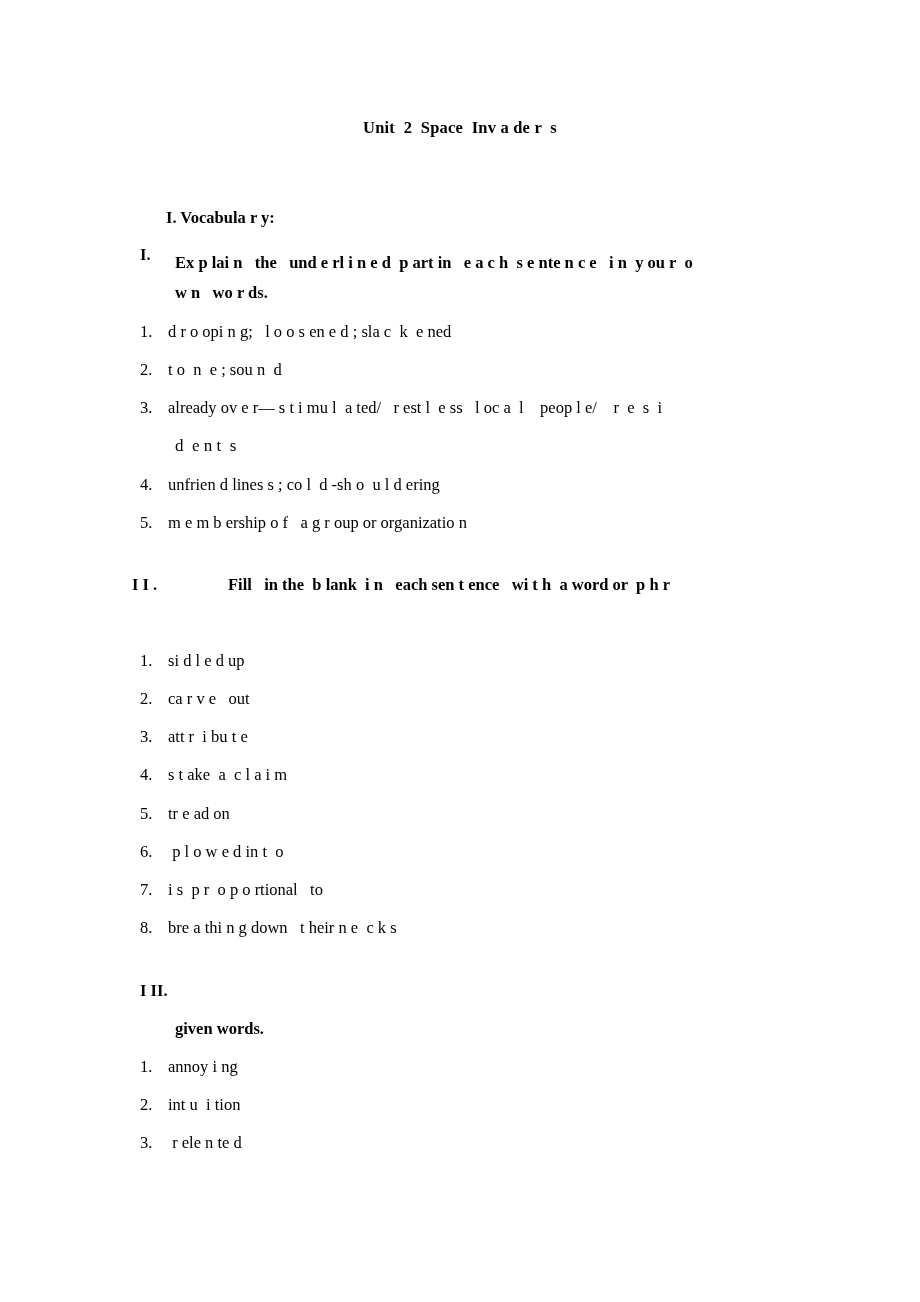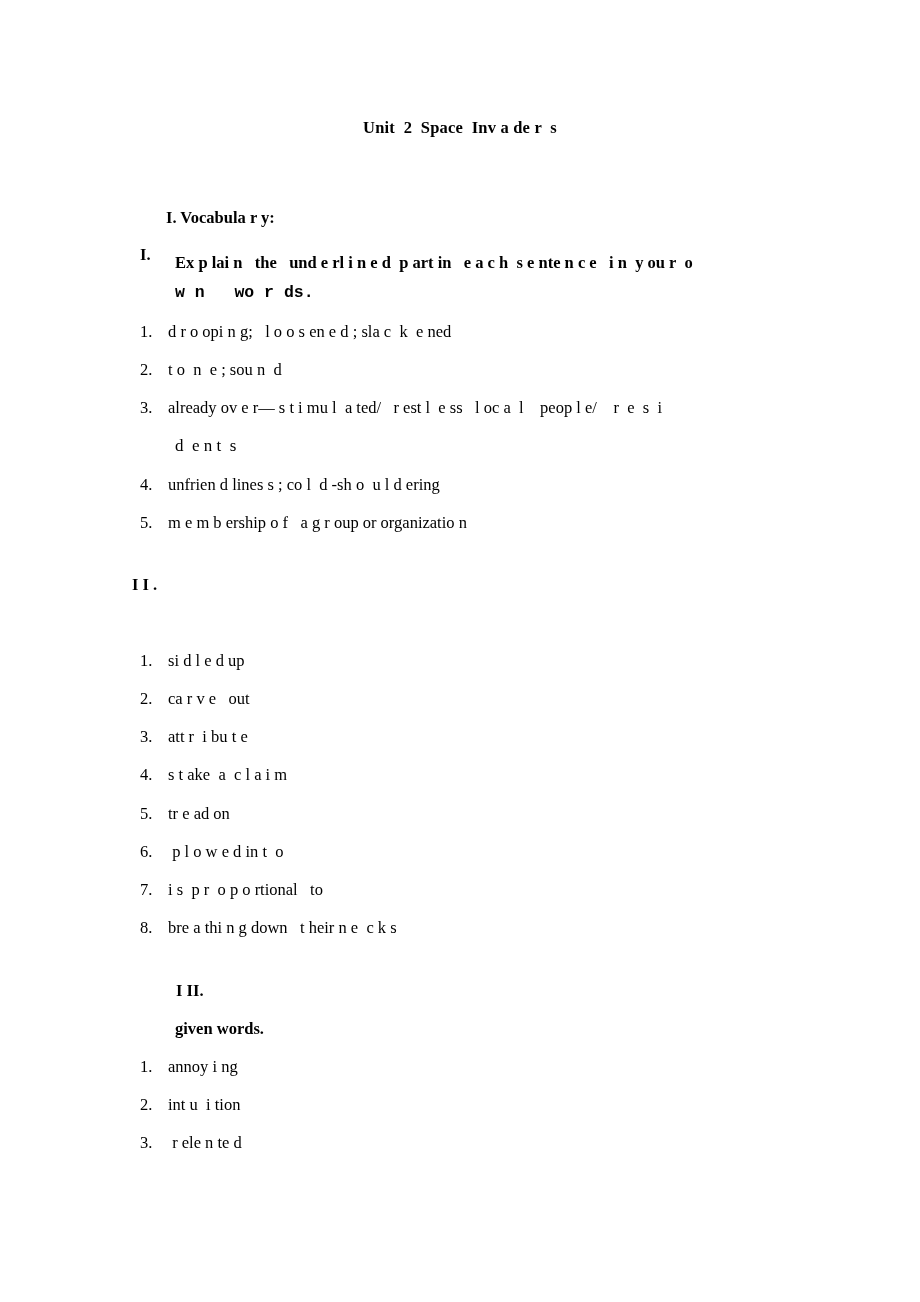--- a/index.html
+++ b/index.html
@@ -85,21 +85,21 @@
 <body>
 
 <div id="page">
 
   <div class="doc-title">Unit  2  Space  Inv a de r  s</div>
 
   <div class="line bold" style="top:208px; left:158px;margin-left:8px;">I. Vocabula r y:</div>
 
   <div class="sec-head" style="top:245px; left:140px;">I.</div>
   <div class="sec-head" style="top:245px; left:175px;margin-top:8px;">Ex p lai n   the   und e rl i n e d  p art in   e a c h  s e nte n c e   i n  y ou r  o</div>
-  <div class="sec-head" style="top:283px; left:175px;font-family:Liberation Mono, monospace;">w n   wo r ds.</div>
+  <div class="sec-head" style="top:283px; left:175px;">w n   wo r ds.</div>
 
   <div class="item" style="top:322px; left:140px;">
     <span class="num">1.</span>
     <span class="txt">d r o opi n g;   l o o s en e d ; sla c  k  e ned</span>
   </div>
   <div class="item" style="top:360px; left:140px;">
     <span class="num">2.</span>
     <span class="txt">t o  n  e ; sou n  d</span>
   </div>
   <div class="item" style="top:398px; left:140px;">
@@ -110,20 +110,21 @@
   <div class="item" style="top:475px; left:140px;">
     <span class="num">4.</span>
     <span class="txt">unfrien d lines s ; co l  d -sh o  u l d ering</span>
   </div>
   <div class="item" style="top:513px; left:140px;">
     <span class="num">5.</span>
     <span class="txt">m e m b ership o f   a g r oup or organizatio n</span>
   </div>
 
   <div class="sec-head" style="top:575px; left:132px;">I I .</div>
+  <div class="sec-head" style="top:575px; left:228px;">Fill   in the  b lank  i n   each sen t ence   wi t h  a word or  p h r</div>
 
   <div class="item" style="top:651px; left:140px;">
     <span class="num">1.</span>
     <span class="txt">si d l e d up</span>
   </div>
   <div class="item" style="top:689px; left:140px;">
     <span class="num">2.</span>
     <span class="txt">ca r v e   out</span>
   </div>
   <div class="item" style="top:727px; left:140px;">
@@ -144,21 +145,21 @@
   </div>
   <div class="item" style="top:880px; left:140px;">
     <span class="num">7.</span>
     <span class="txt">i s  p r  o p o rtional   to</span>
   </div>
   <div class="item" style="top:918px; left:140px;">
     <span class="num">8.</span>
     <span class="txt">bre a thi n g down   t heir n e  c k s</span>
   </div>
 
-  <div class="sec-head" style="top:981px; left:140px;margin-left:36px;">I II.</div>
+  <div class="sec-head" style="top:981px; left:140px;">I II.</div>
   <div class="sec-head" style="top:1019px; left:175px;">given words.</div>
 
   <div class="item" style="top:1057px; left:140px;">
     <span class="num">1.</span>
     <span class="txt">annoy i ng</span>
   </div>
   <div class="item" style="top:1095px; left:140px;">
     <span class="num">2.</span>
     <span class="txt">int u  i tion</span>
   </div>

